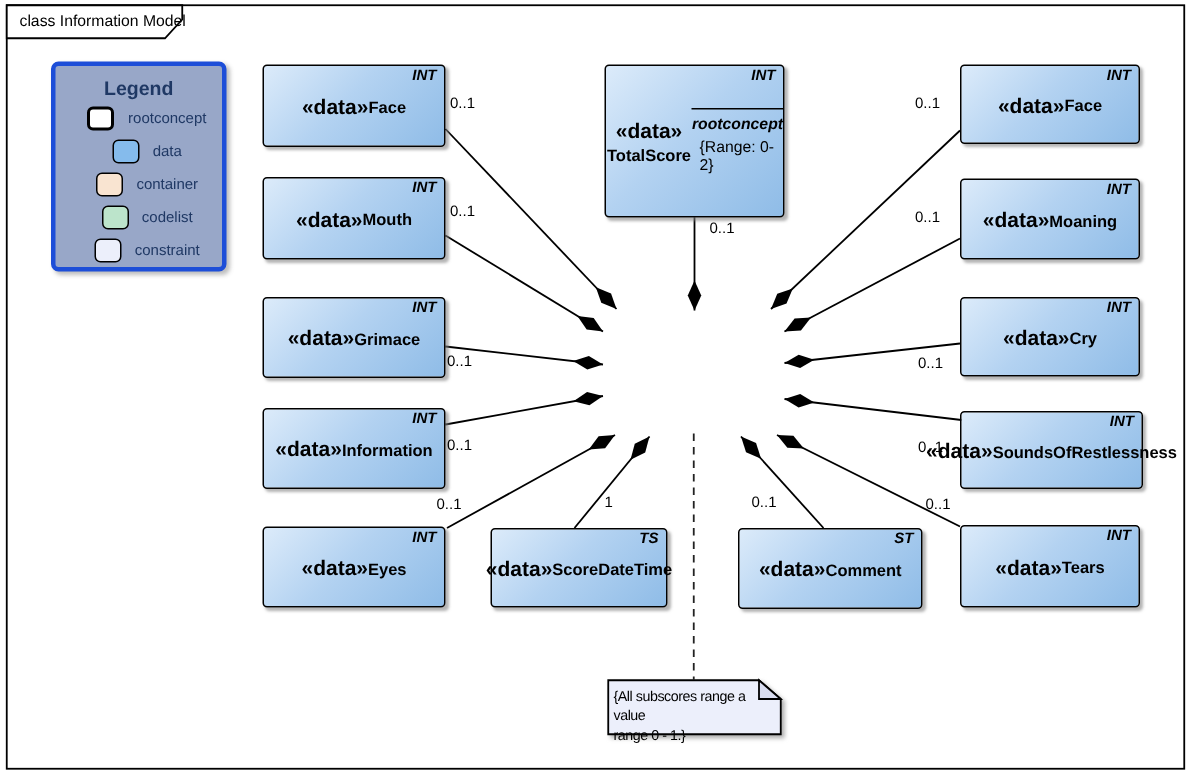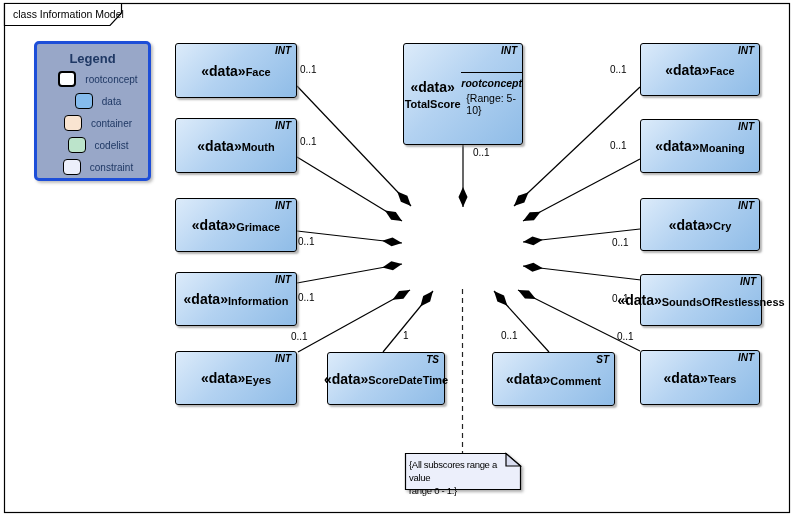--- a/index.html
+++ b/index.html
@@ -157,21 +157,21 @@
   </div>
 
   <div class="node totalscore" style="left:403px;top:43px;width:120px;height:102px">
     <span class="dtype">INT</span>
     <div class="ts-upper">
       <span class="stereo">«data»</span>
       <span class="cname">TotalScore</span>
     </div>
     <div class="ts-lower">
       <div class="compartment-label">rootconcept</div>
-      <div class="constraint-text">{Range: 5-10}</div>
+      <div class="constraint-text">{Range: 0-2}</div>
     </div>
   </div>
 
 
   <div class="node" style="left:327px;top:352px;width:118px;height:53px">
     <span class="dtype">TS</span>
     <span class="stereo">«data»</span>
     <span class="cname">ScoreDateTime</span>
   </div>
   <div class="node" style="left:492px;top:352px;width:123px;height:54px">

